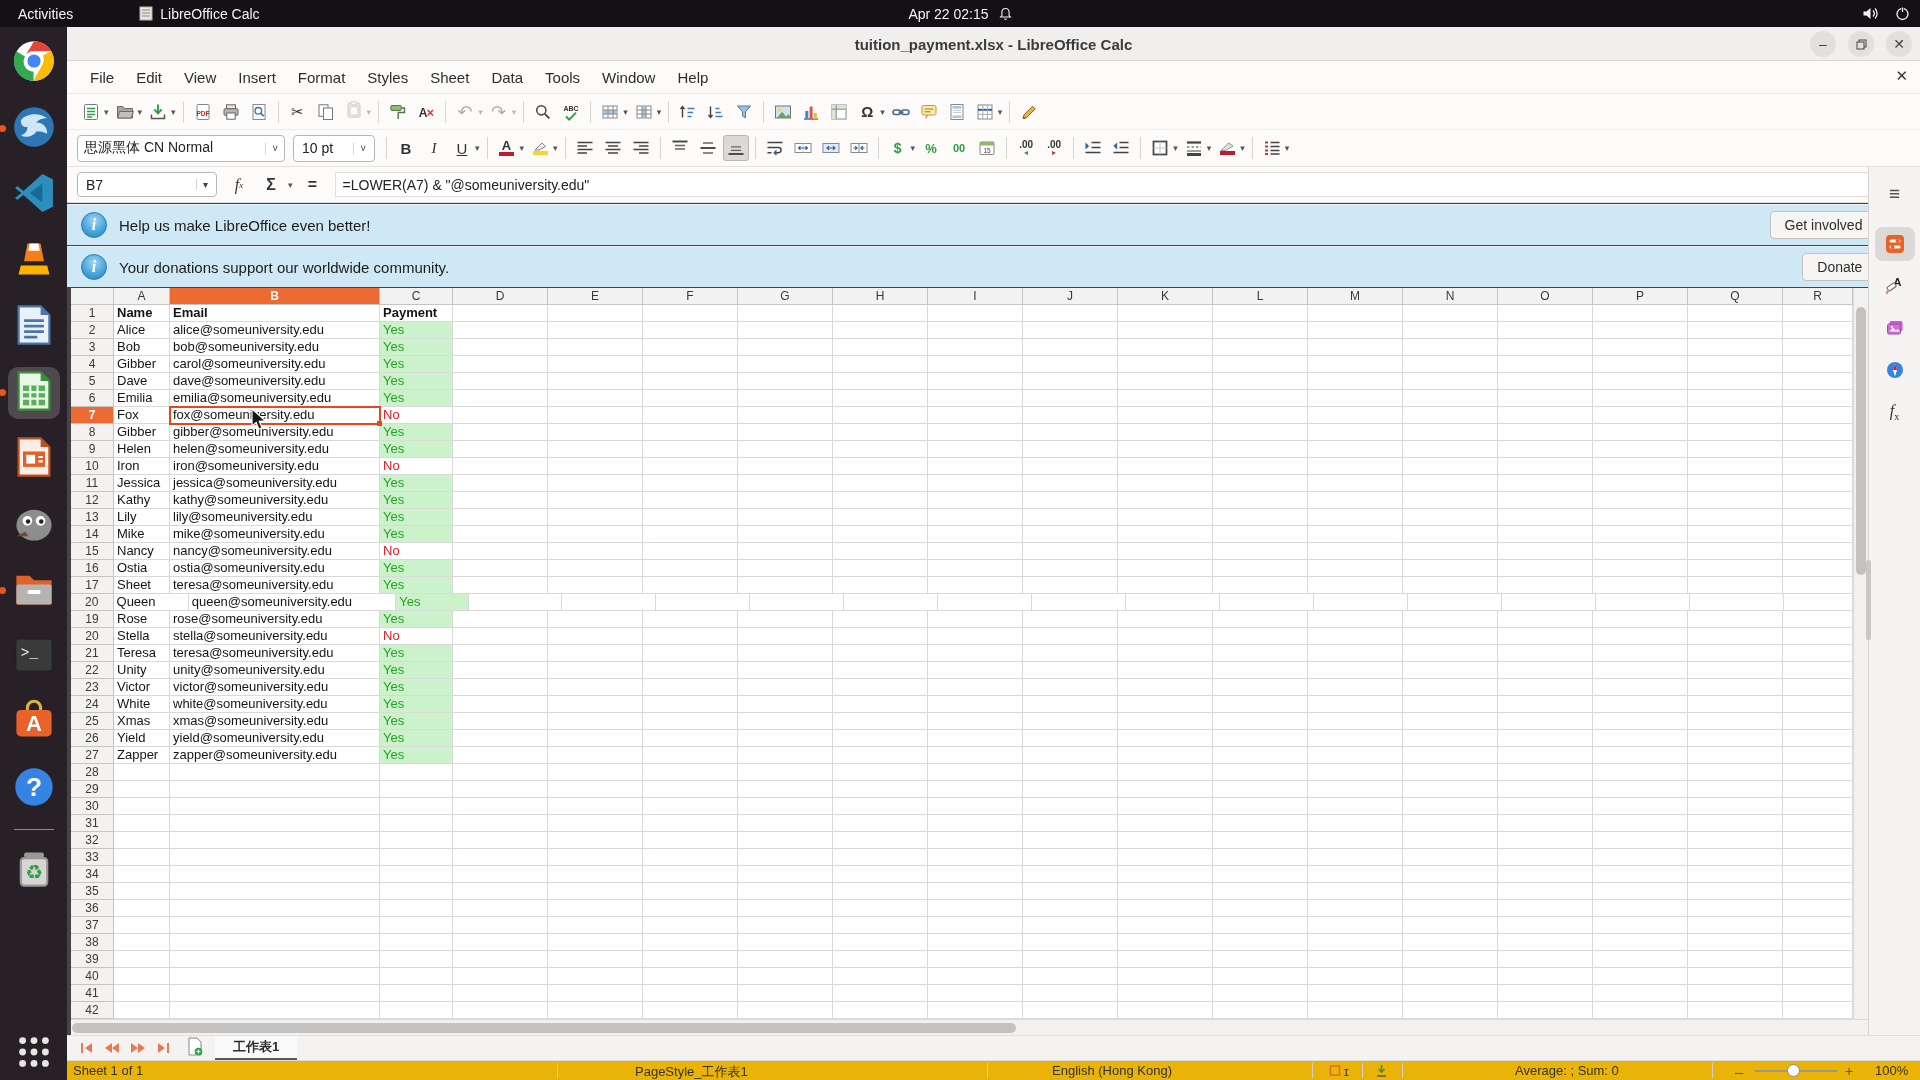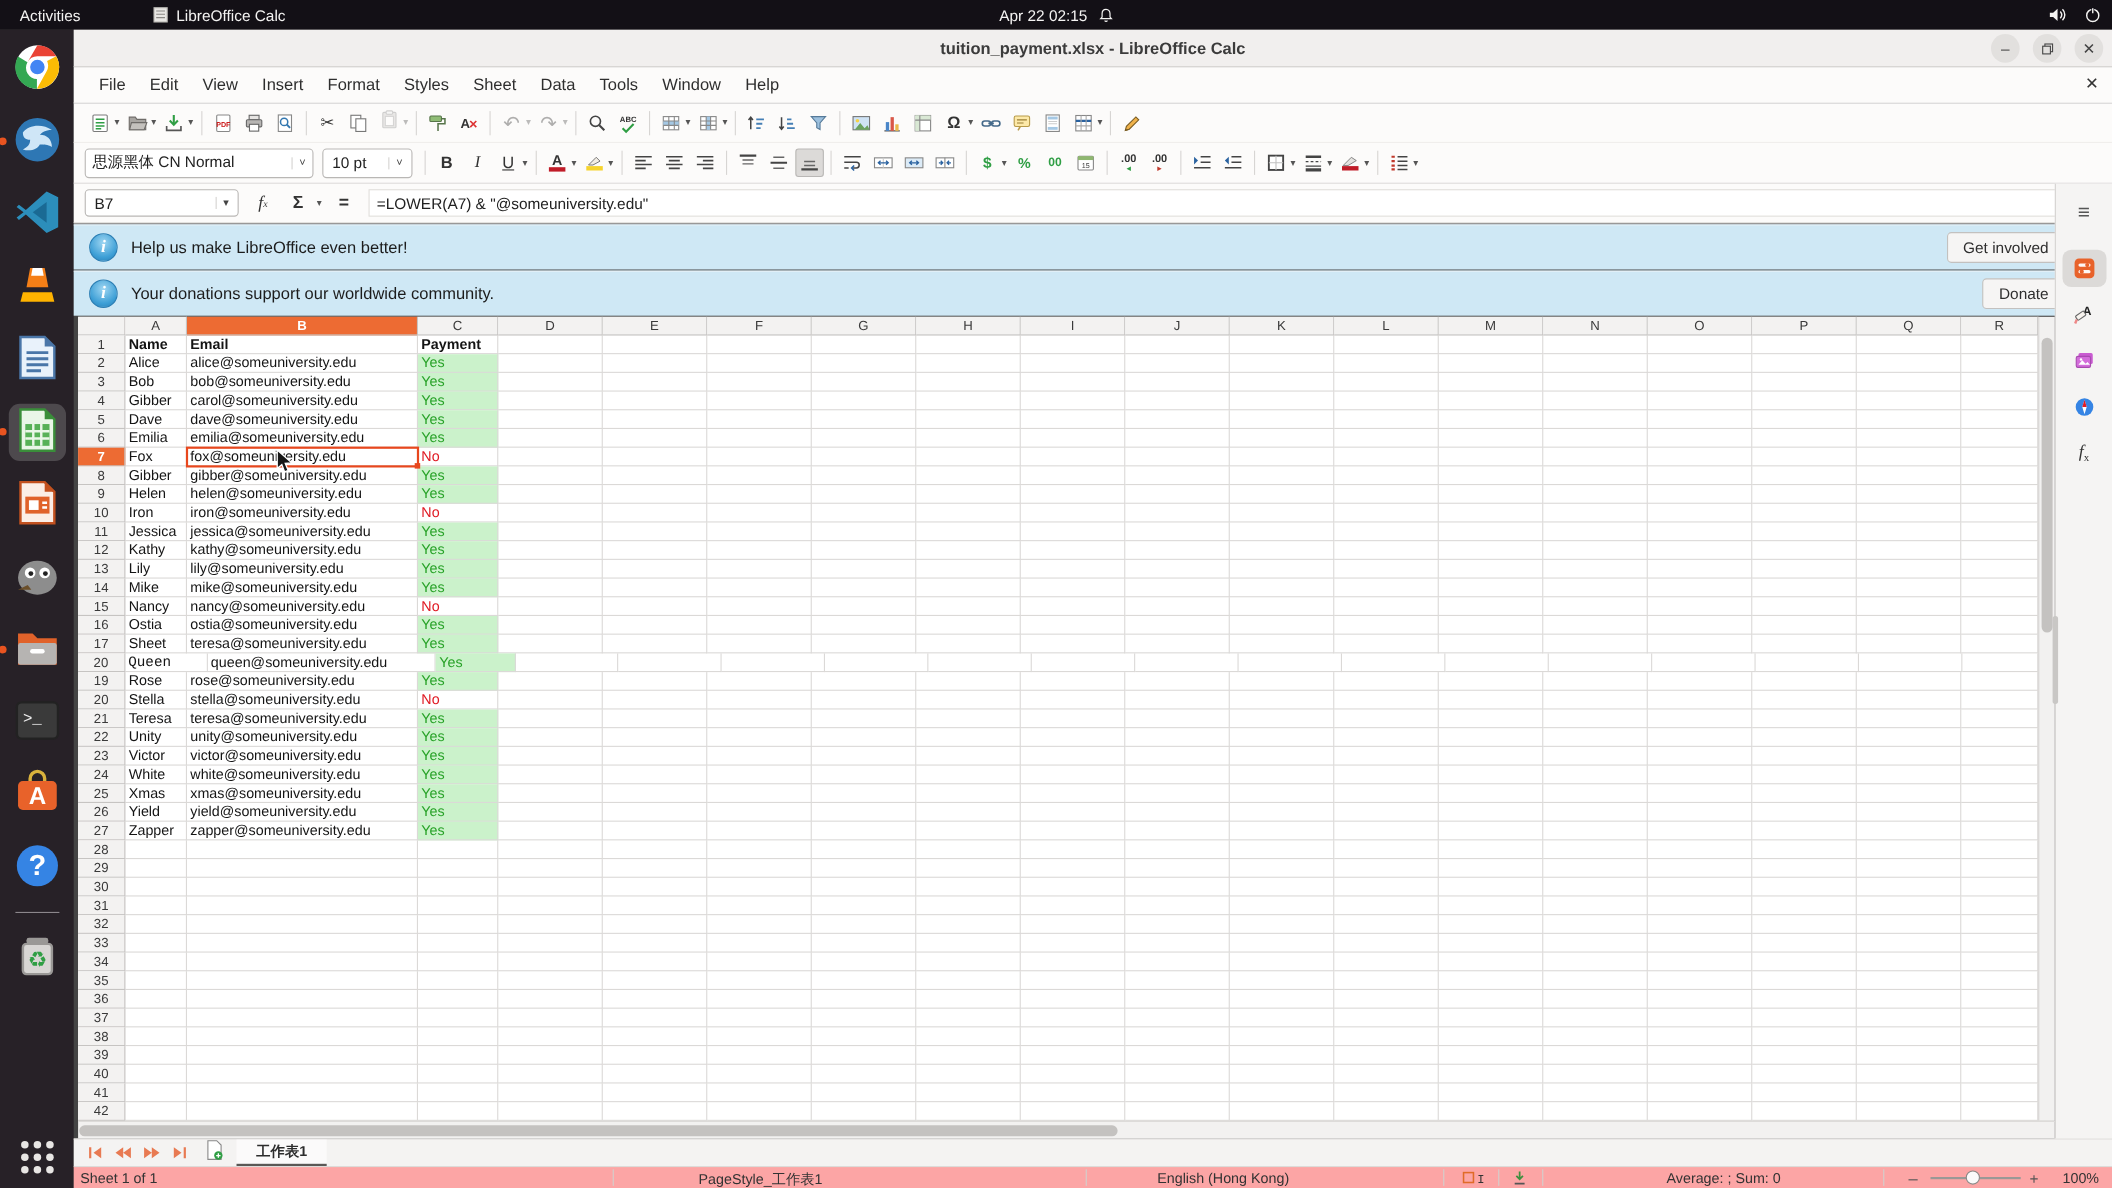--- a/index.html
+++ b/index.html
@@ -111,21 +111,21 @@
 
   
   #tabbar { position:absolute; left:67px; top:1035px; width:1853px; height:25px; background:#f4f3f2;
     display:flex; align-items:center; padding-left:8px; border-top:1px solid #e2e0de; }
   .nav-ic { margin:0 4px; display:flex; }
   #newsheet { margin:0 12px; }
   #sheet-tab { height:25px; display:flex; align-items:center; padding:0 18px; background:#fbfafa;
     font-size:13px; font-weight:bold; color:#2d2d2d; border-bottom:3px solid #5a5856; }
 
   
-  #statusbar { position:absolute; left:67px; top:1060px; width:1853px; height:20px; background:#fca5a5;
+  #statusbar { position:absolute; left:67px; top:1060px; width:1853px; height:20px; background:#eab308;
     border-top:1px solid #dddbd9; font-size:13px; color:#333; }
   .sb-text { position:absolute; top:2px; }
   .sb-div { position:absolute; top:2px; width:1px; height:15px; background:#d2d0ce; }
   #zoom-slider { position:absolute; top:9px; left:1688px; width:82px; height:2px; background:#9a9896; }
   #zoom-handle { position:absolute; top:3px; left:1720px; width:13px; height:13px; border-radius:50%;
     background:#fbfafa; border:1px solid #8a8886; }
 
   
   #cursor { position:absolute; left:250px; top:408px; z-index:99; pointer-events:none; }
 </style>
@@ -1086,21 +1086,21 @@
       <div class="cell" style="width: 95px;"></div>
       <div class="cell" style="width: 95px;"></div>
       <div class="cell" style="width: 95px;"></div>
       <div class="cell" style="width: 95px;"></div>
       <div class="cell" style="width: 95px;"></div>
       <div class="cell" style="width: 95px;"></div>
       <div class="cell" style="width: 70px;"></div>
     </div>
     <div class="g-row">
       <div class="hdr-cell" style="width: 43px;">20</div>
-      <div class="cell" style="width: 76px; font-family: Liberation Mono, monospace;">Queen</div>
+      <div class="cell" style="width: 76px;">Queen</div>
       <div class="cell" style="width: 210px;">queen@someuniversity.edu</div>
       <div class="cell yes" style="width: 73px;">Yes</div>
       <div class="cell" style="width: 95px;"></div>
       <div class="cell" style="width: 95px;"></div>
       <div class="cell" style="width: 95px;"></div>
       <div class="cell" style="width: 95px;"></div>
       <div class="cell" style="width: 95px;"></div>
       <div class="cell" style="width: 95px;"></div>
       <div class="cell" style="width: 95px;"></div>
       <div class="cell" style="width: 95px;"></div>

